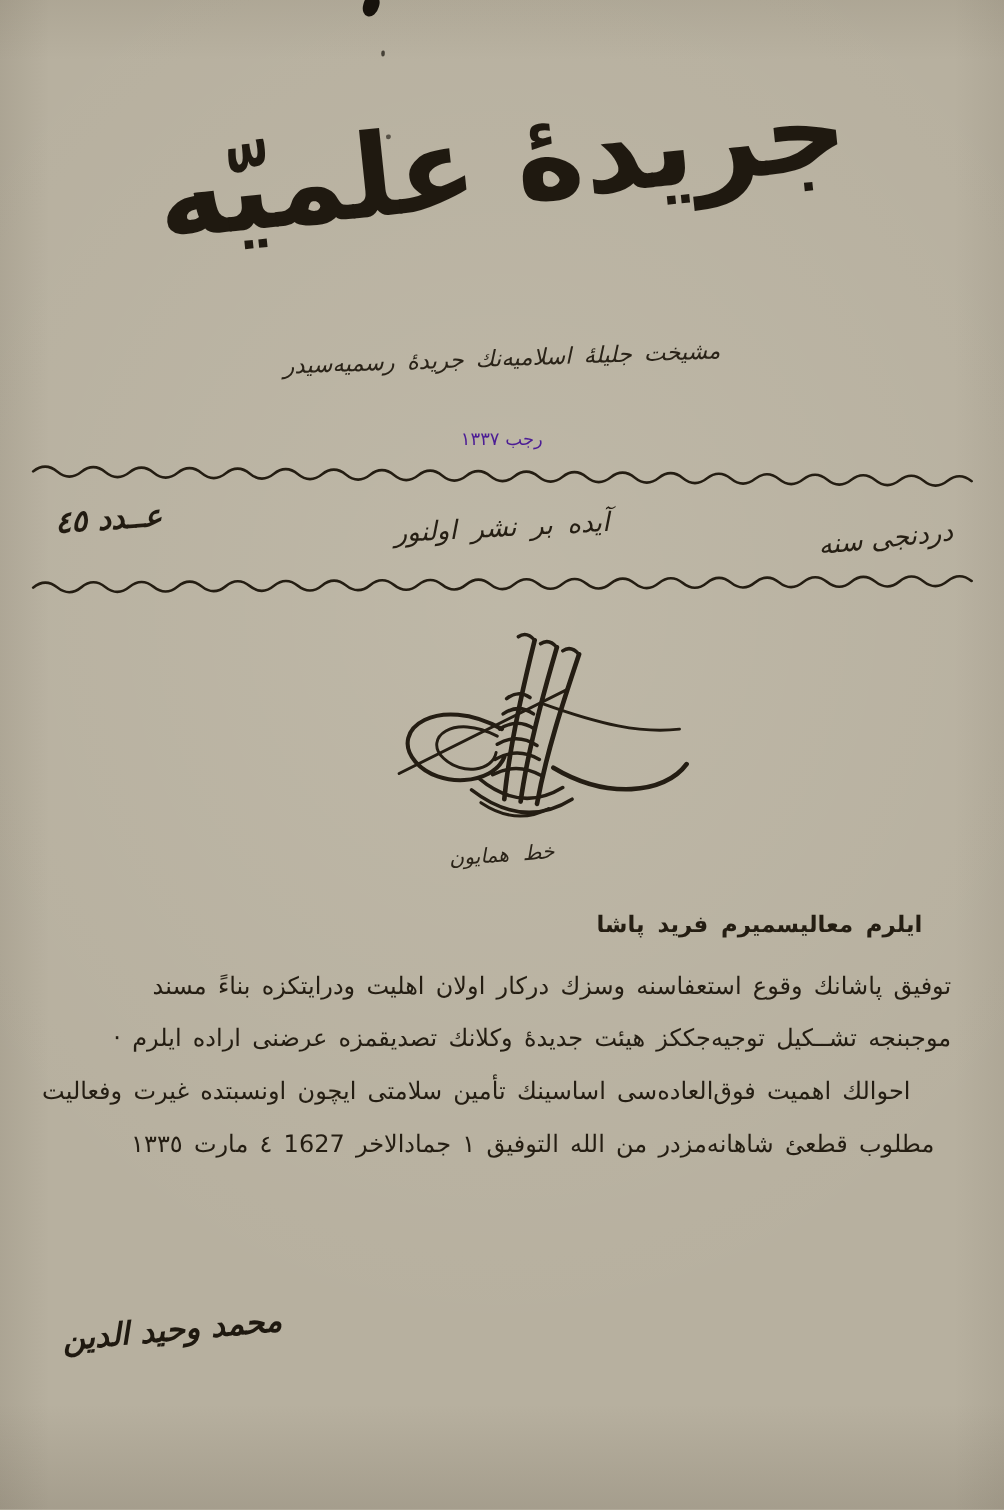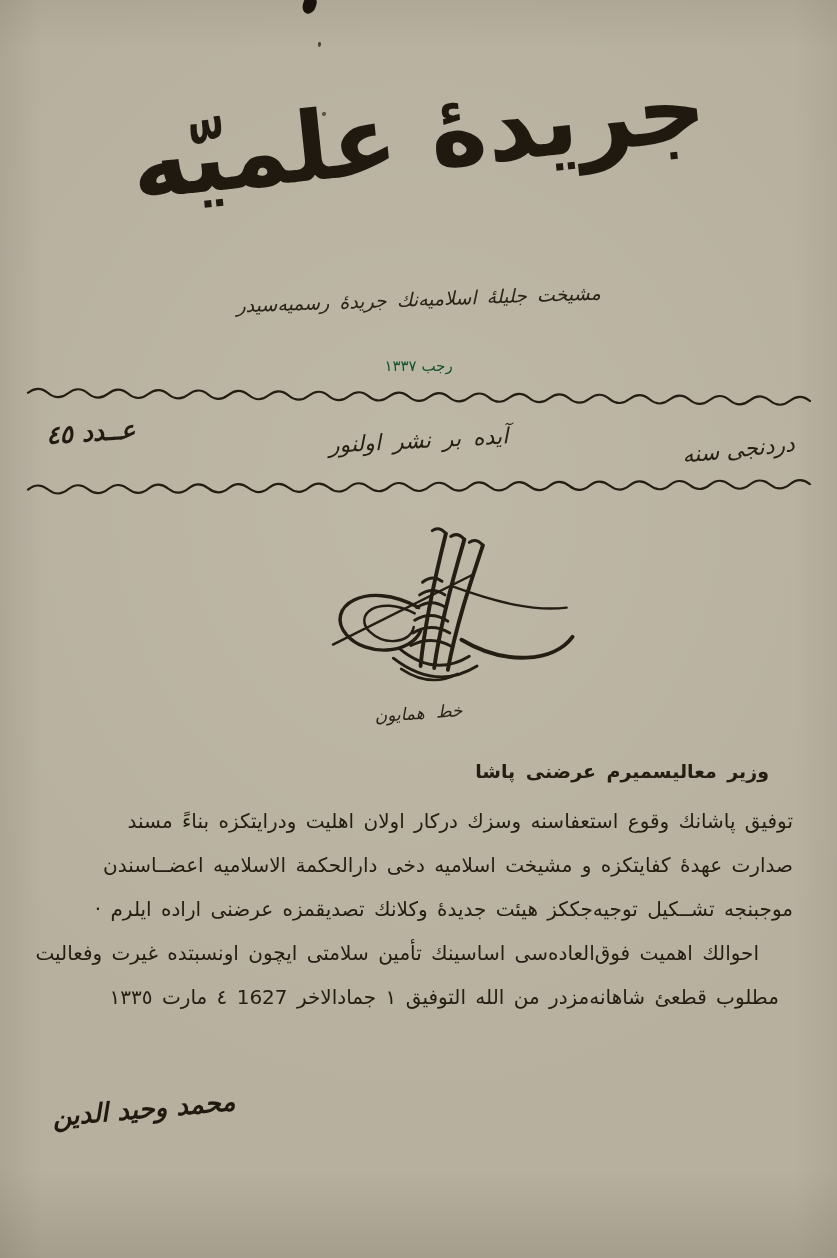--- a/index.html
+++ b/index.html
@@ -29,21 +29,21 @@
 
   
   .title{
     top:88px;font-size:96px;font-weight:bold;line-height:1.0;
     transform:rotate(-6deg);color:#1f1910;letter-spacing:-2px;
   }
   .subtitle{
     top:288px;font-size:19px;font-style:italic;color:#2a2318;
     transform:rotate(-2deg);word-spacing:4px;
   }
-  .hijri-line{top:357px;font-size:15px;color:#14532d;letter-spacing:2px;}
+  .hijri-line{top:357px;font-size:15px;color:#4c1d95;letter-spacing:2px;}
 
   
   .rule{left:24px;width:792px;height:18px;}
   .rule svg{width:100%;height:100%;}
   .rule.top{top:387px;transform:rotate(0.6deg);}
   .rule.bottom{top:477px;transform:rotate(-0.4deg);}
 
   
   .band-year{top:437px;right:42px;font-size:22px;font-style:italic;transform:rotate(-6deg);color:#251e13;}
   .band-freq{top:428px;font-size:22px;font-style:italic;transform:rotate(-3deg);color:#251e13;word-spacing:5px;}
@@ -125,23 +125,22 @@
       <path d="M98,155 q30,20 58,5" stroke-width="2.6"></path>
 
       <path d="M160,125 C205,152 255,148 274,122" stroke-width="4"></path>
       <path d="M150,70 C200,88 235,96 268,92" stroke-width="2.4"></path>
     </g>
   </svg>
 </div>
 
 <div class="abs center tughra-caption">خط همايون</div>
 
-<div class="abs salutation">وزير معاليسميرم عرضنى پاشا</div>
+<div class="abs salutation">ايلرم معاليسميرم فريد پاشا</div>
 
 <div class="abs body-lines">
   <div class="bline">توفيق پاشانك وقوع استعفاسنه وسزك دركار اولان اهليت ودرايتكزه بناءً مسند</div>
-  <div class="bline">صدارت عهدهٔ كفايتكزه و مشيخت اسلاميه دخى دارالحكمة الاسلاميه اعضــاسندن</div>
   <div class="bline">موجبنجه تشــكيل توجيه‌جككز هيئت جديدهٔ وكلانك تصديقمزه عرضنى اراده ايلرم ·</div>
   <div class="bline indent">احوالك اهميت فوق‌العاده‌سى اساسينك تأمين سلامتى ايچون اونسبتده غيرت وفعاليت</div>
   <div class="bline small-indent">مطلوب قطعئ شاهانه‌مزدر من الله التوفيق  ١ جمادالاخر 1627   ٤ مارت ١٣٣٥</div>
 </div>
 
 <div class="abs signature">محمد وحيد الدين</div>
 
 </body></html>

